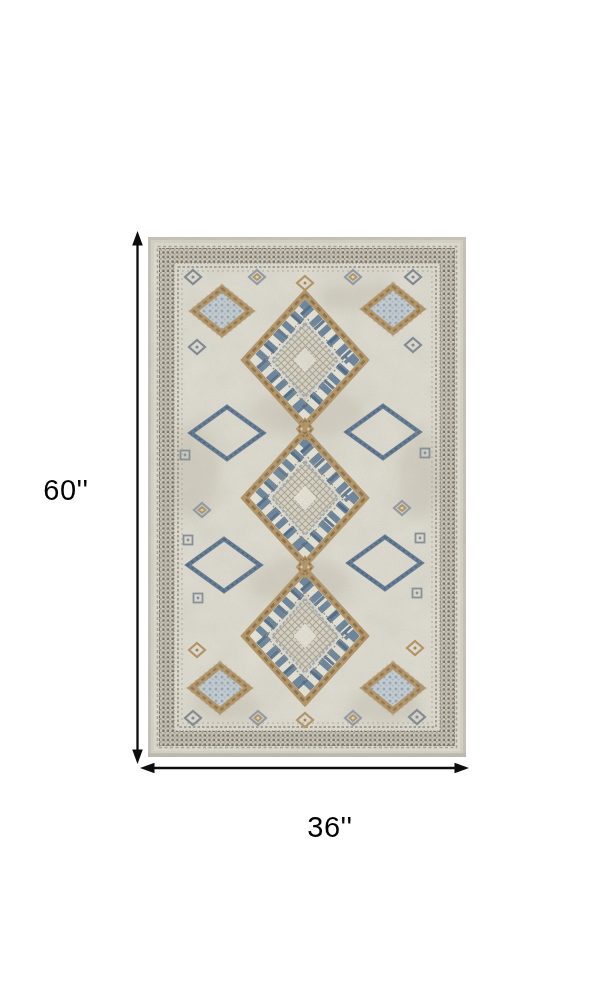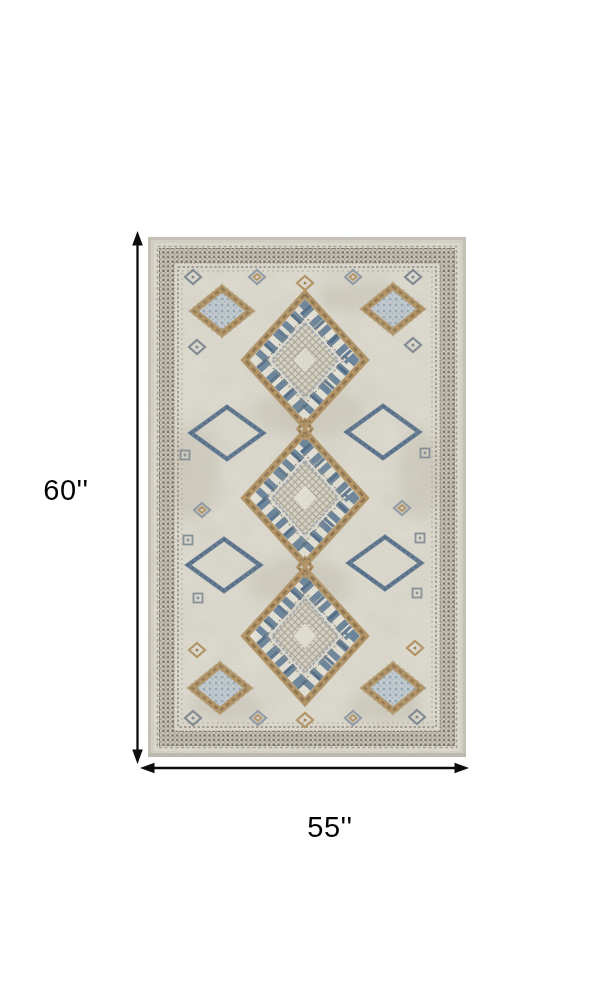--- a/index.html
+++ b/index.html
@@ -190,15 +190,15 @@
       <polygon points="137.5,764 132.2,749.5 142.8,749.5" style="fill:var(--arrow)"></polygon>
     </g>
     <g>
       <line x1="152" y1="768" x2="456" y2="768" stroke-width="2.3" style="stroke:var(--arrow)"></line>
       <polygon points="140,768 154.5,762.7 154.5,773.3" style="fill:var(--arrow)"></polygon>
       <polygon points="469,768 454.5,762.7 454.5,773.3" style="fill:var(--arrow)"></polygon>
     </g>
   </svg>
 
   <div class="dim-label h-label">60''</div>
-  <div class="dim-label w-label">55''</div>
+  <div class="dim-label w-label">36''</div>
 
 </div>
 
 </body></html>

